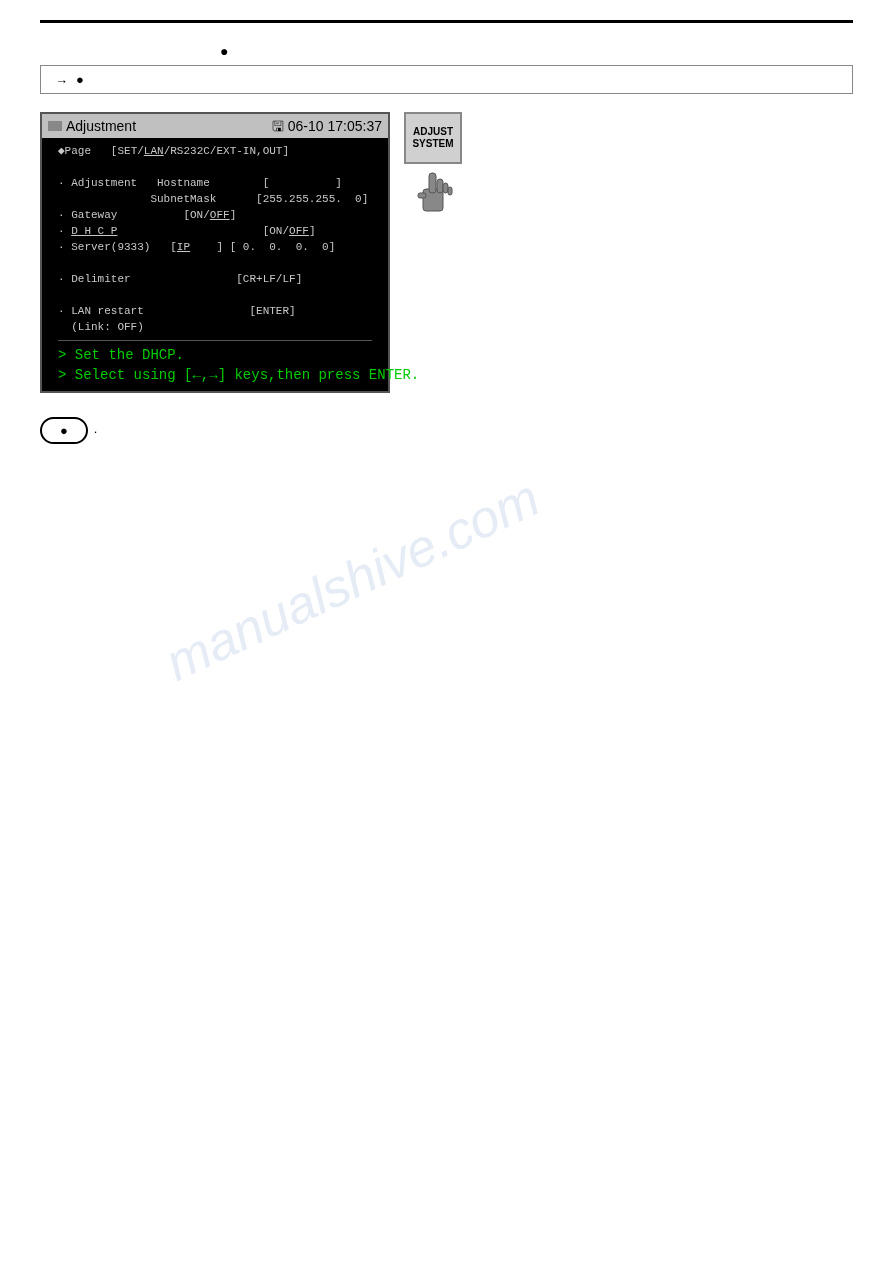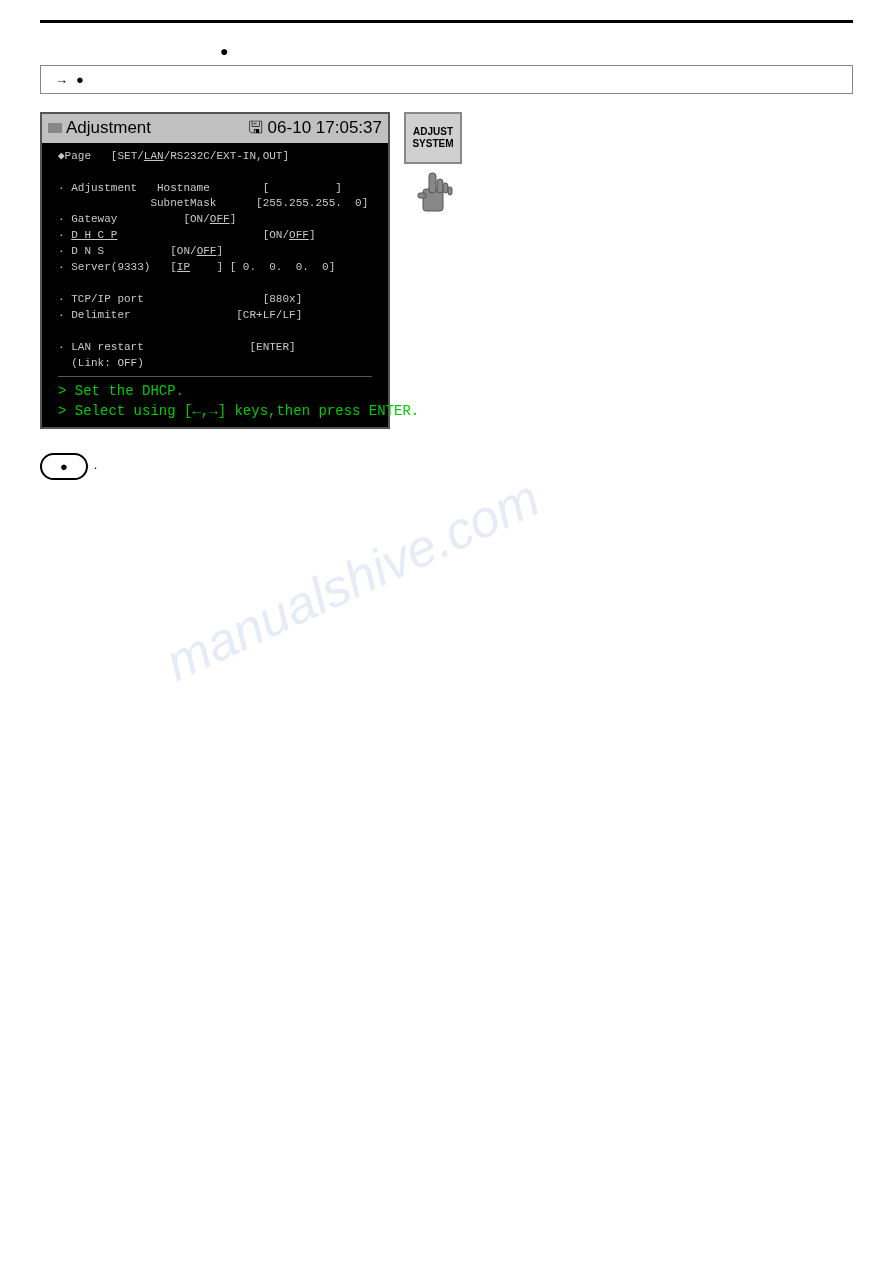--- a/index.html
+++ b/index.html
@@ -70,21 +70,21 @@
       border: 2px solid #555;
     }
 
     .terminal-titlebar {
       background: #c0c0c0;
       color: #000;
       display: flex;
       justify-content: space-between;
       align-items: center;
       padding: 2px 6px;
-      font-size: 17px;
+      font-size: 14px;
       font-family: Arial, sans-serif;
     }
 
     .terminal-titlebar-left {
       display: flex;
       align-items: center;
       gap: 4px;
     }
 
     .terminal-titlebar-icon {
@@ -220,24 +220,22 @@
           <span>06-10 17:05:37</span>
         </div>
       </div>
       <div class="terminal-body">
         <div class="terminal-line">◆Page   [SET/<span class="term-underline">LAN</span>/RS232C/EXT-IN,OUT]</div>
         <div class="terminal-line">&nbsp;</div>
         <div class="terminal-line">· Adjustment   Hostname        [          ]</div>
         <div class="terminal-line">&nbsp;&nbsp;&nbsp;&nbsp;&nbsp;&nbsp;&nbsp;&nbsp;&nbsp;&nbsp;&nbsp;&nbsp;&nbsp; SubnetMask      [255.255.255.  0]</div>
         <div class="terminal-line">· Gateway          [ON/<span class="term-underline">OFF</span>]</div>
         <div class="terminal-line dhcp-line">· <span class="term-underline">D H C P</span>&nbsp;&nbsp;&nbsp;&nbsp;&nbsp;&nbsp;&nbsp;&nbsp;&nbsp;&nbsp;&nbsp;&nbsp;&nbsp;&nbsp;&nbsp;&nbsp;&nbsp;&nbsp;&nbsp;&nbsp;&nbsp;&nbsp;[ON/<span class="term-underline">OFF</span>]</div>
-        <div class="terminal-line">· D N S&nbsp;&nbsp;&nbsp;&nbsp;&nbsp;&nbsp;&nbsp;&nbsp;&nbsp; [ON/<span class="term-underline">OFF</span>]</div>
         <div class="terminal-line">· Server(9333)   [<span class="term-underline">IP</span>&nbsp;&nbsp;&nbsp; ] [ 0.  0.  0.  0]</div>
         <div class="terminal-line">&nbsp;</div>
-        <div class="terminal-line">· TCP/IP port&nbsp;&nbsp;&nbsp;&nbsp;&nbsp;&nbsp;&nbsp;&nbsp;&nbsp;&nbsp;&nbsp;&nbsp;&nbsp;&nbsp;&nbsp;&nbsp;&nbsp; [880x]</div>
         <div class="terminal-line">· Delimiter&nbsp;&nbsp;&nbsp;&nbsp;&nbsp;&nbsp;&nbsp;&nbsp;&nbsp;&nbsp;&nbsp;&nbsp;&nbsp;&nbsp;&nbsp; [CR+LF/LF]</div>
         <div class="terminal-line">&nbsp;</div>
         <div class="terminal-line">· LAN restart&nbsp;&nbsp;&nbsp;&nbsp;&nbsp;&nbsp;&nbsp;&nbsp;&nbsp;&nbsp;&nbsp;&nbsp;&nbsp;&nbsp;&nbsp; [ENTER]</div>
         <div class="terminal-line">&nbsp;&nbsp;(Link: OFF)</div>
         <div class="terminal-divider"></div>
         <div class="terminal-prompt-line">&gt; Set the DHCP.</div>
         <div class="terminal-prompt-line">&gt; Select using [←,→] keys,then press ENTER.</div>
       </div>
     </div>
 

